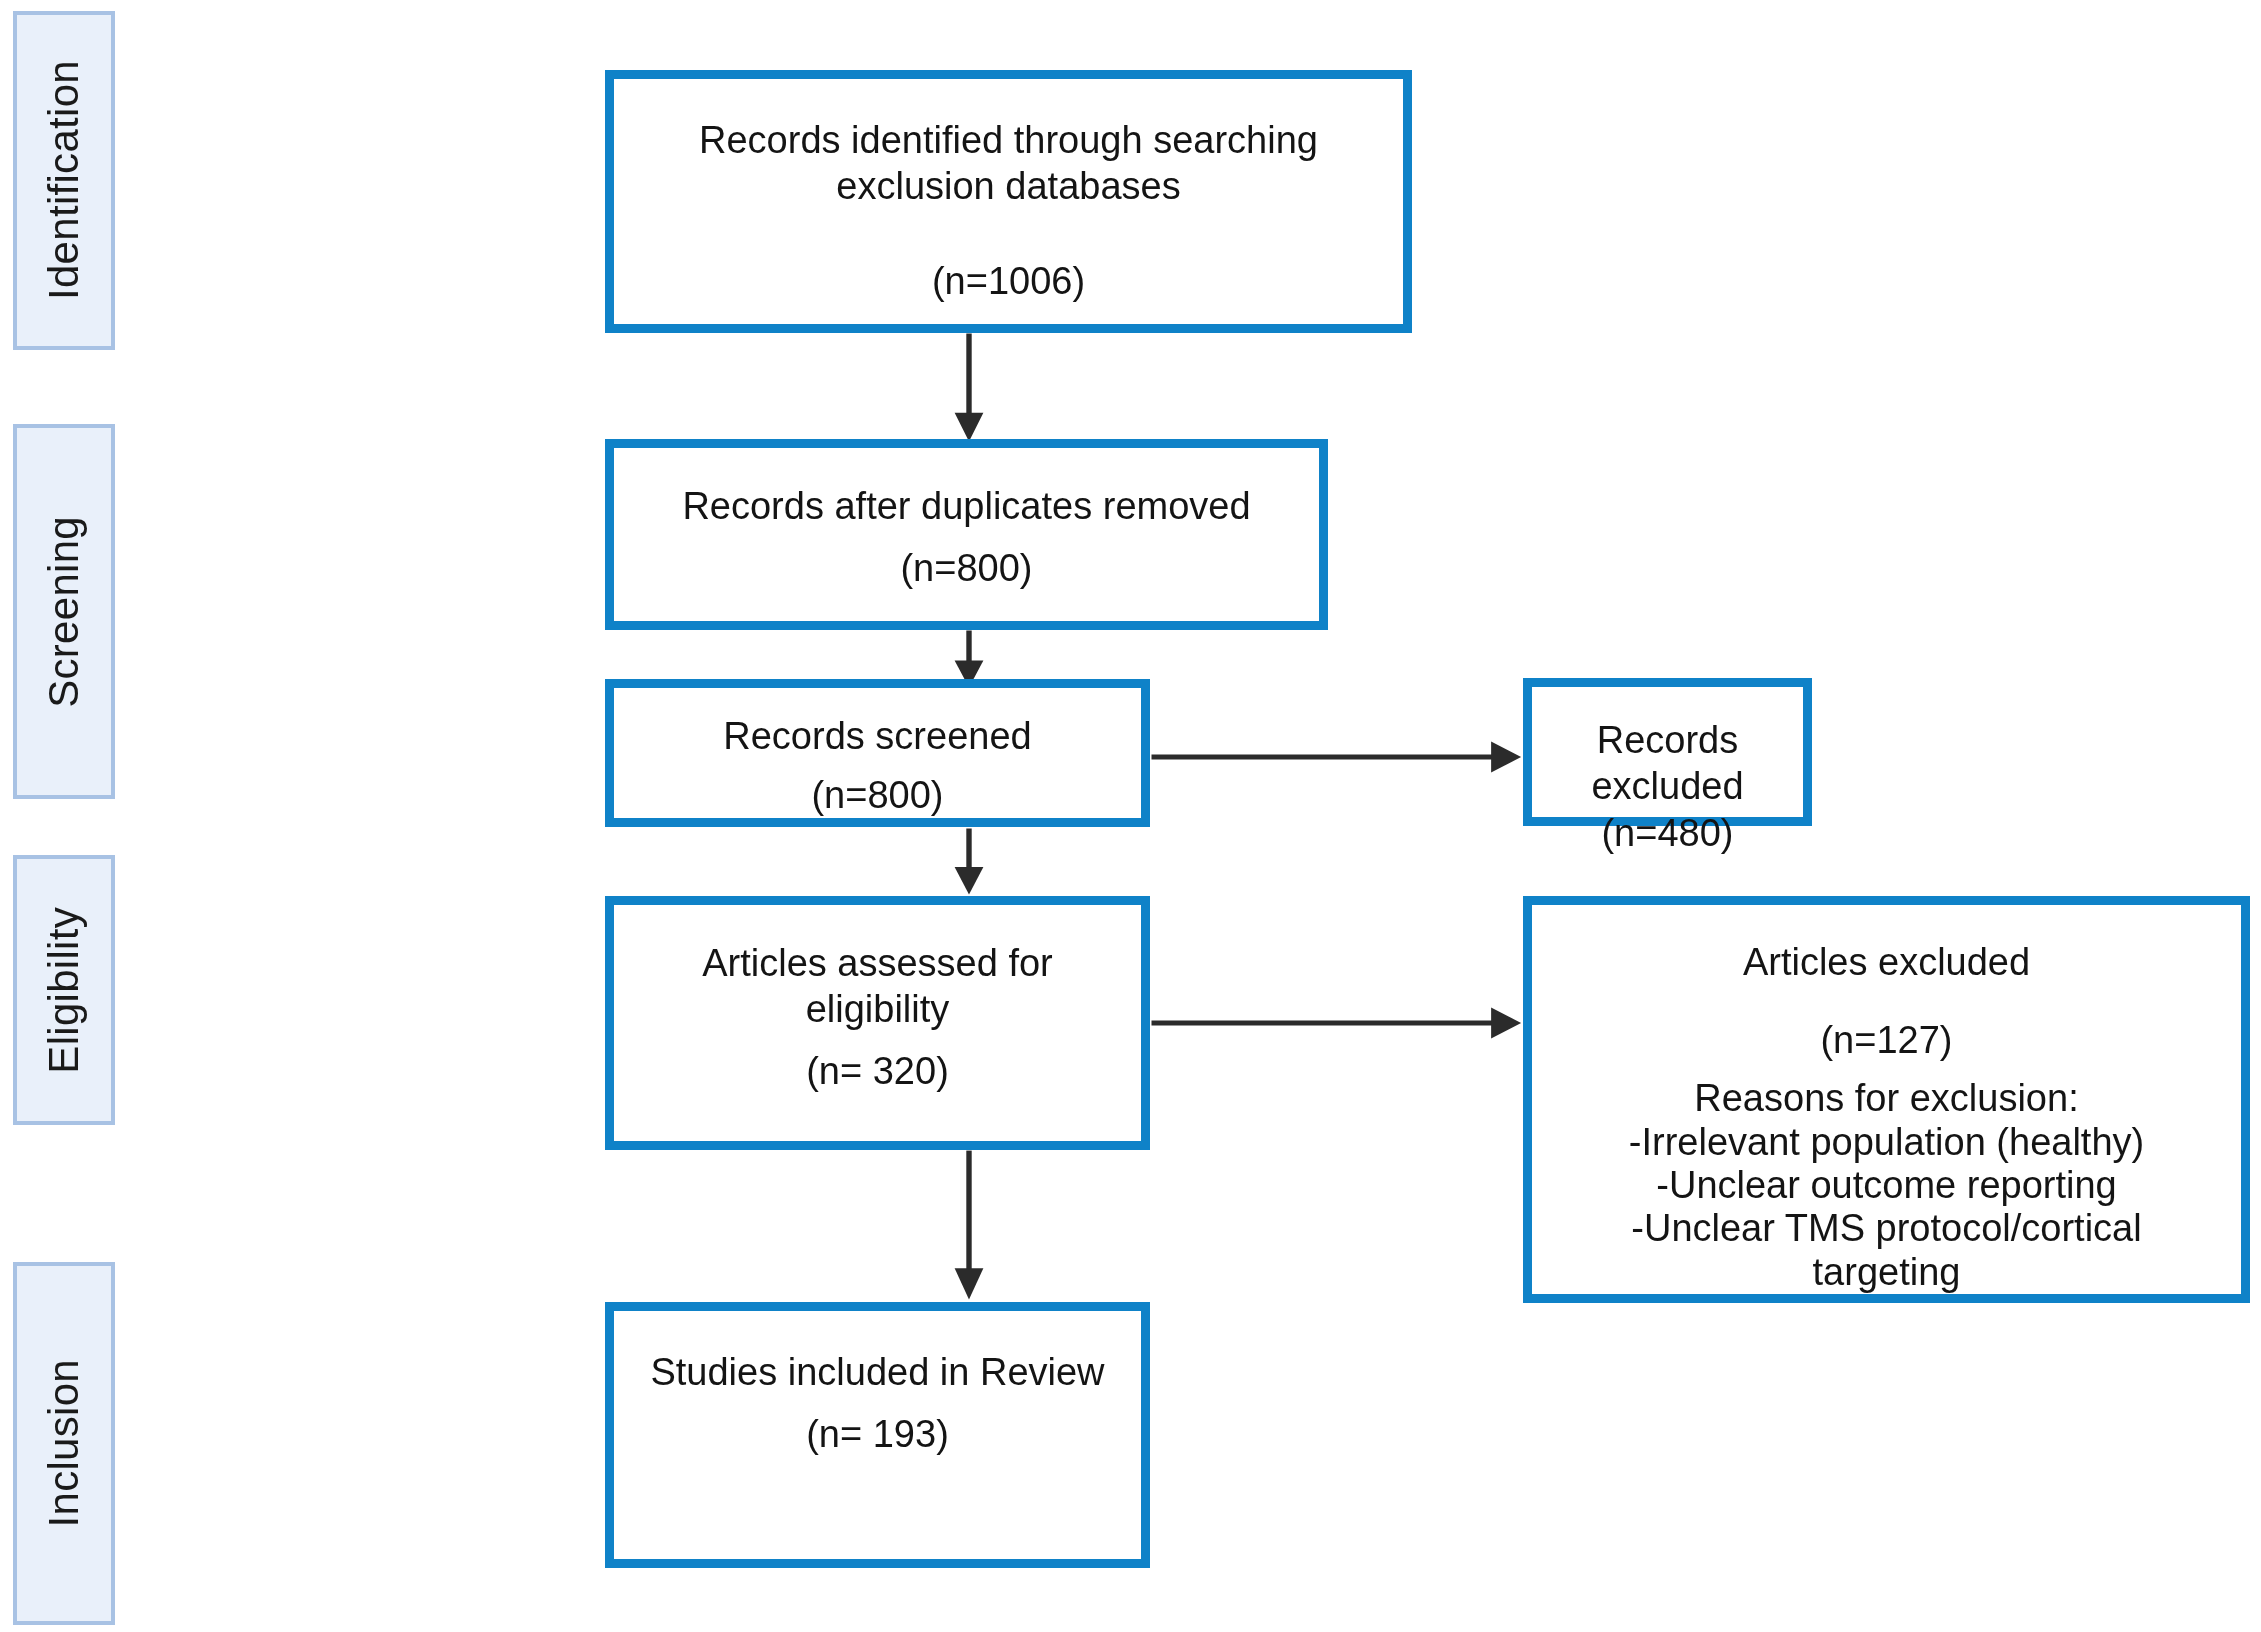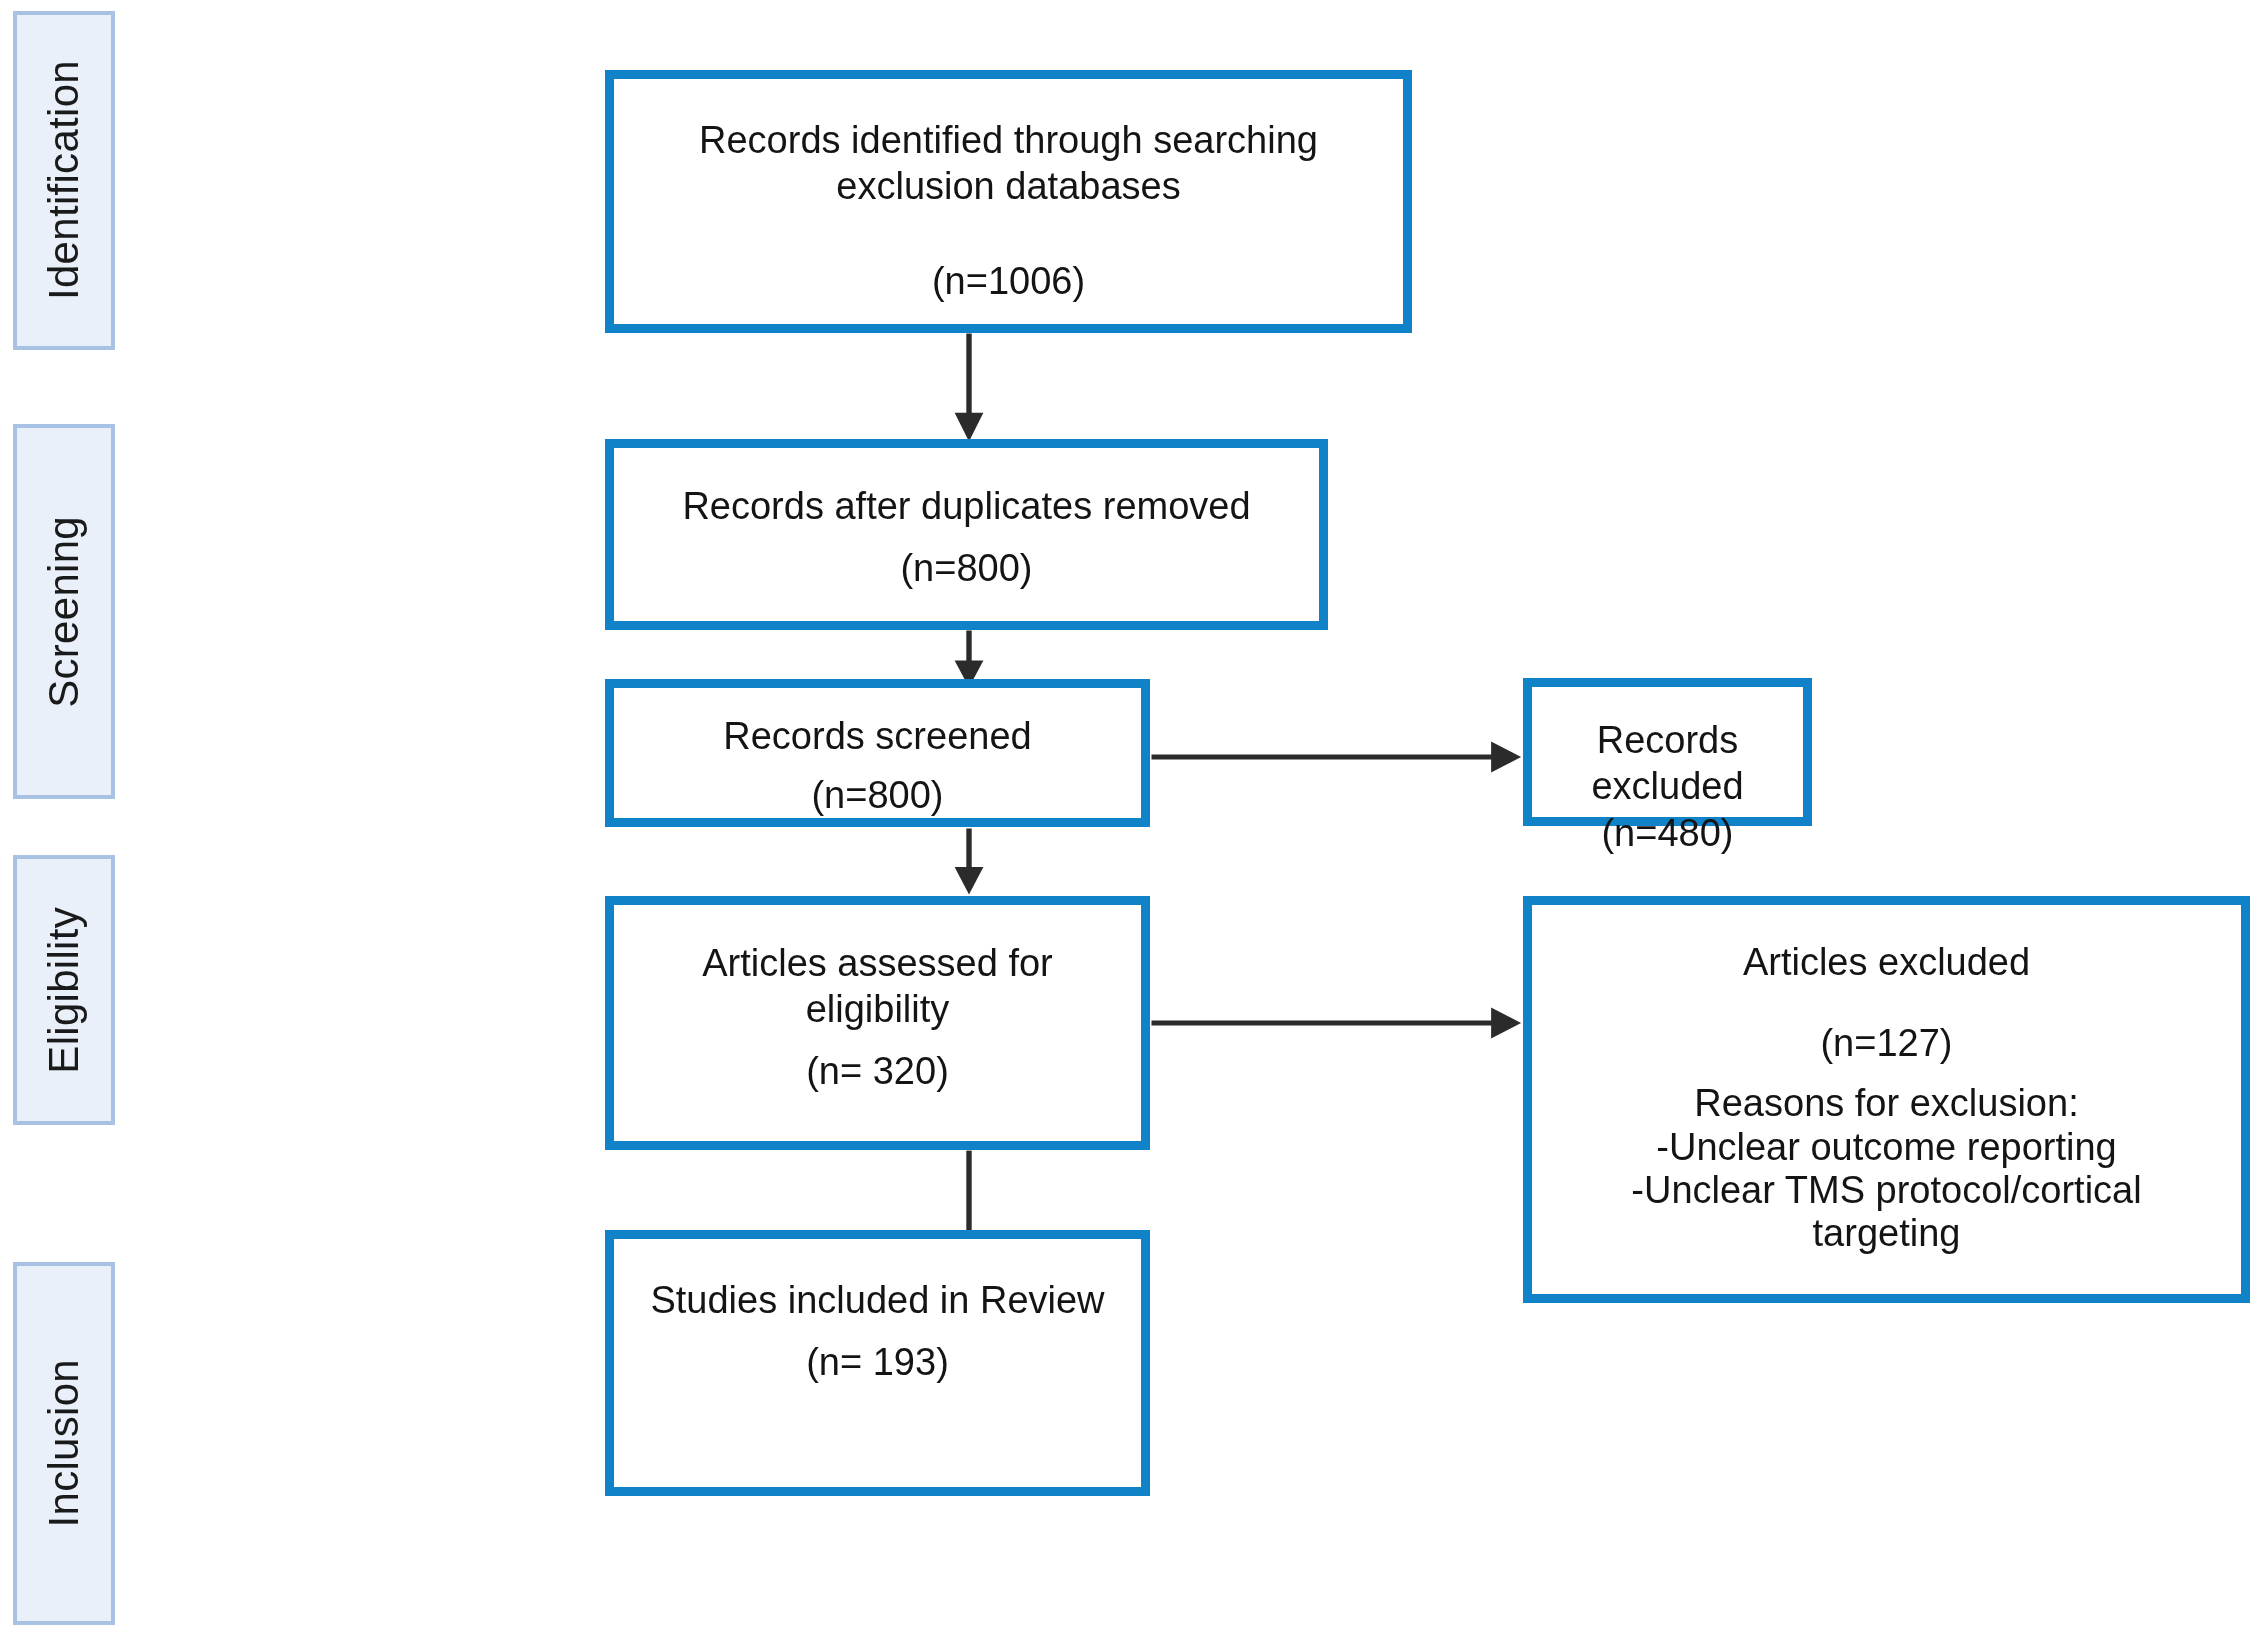--- a/index.html
+++ b/index.html
@@ -155,32 +155,33 @@
       <polygon points="616,35 566,9 566,61" fill="#2b2b2b"></polygon>
     </svg>
   </div>
 
   <div class="flow-box" style="left:1523px; top:896px; width:727px; height:407px; padding-top:34px;">
     <div class="line">Articles excluded</div>
     <div class="gap-md"></div>
     <div class="line">(n=127)</div>
     <div class="gap-sm"></div>
     <div class="line tight">Reasons for exclusion:</div>
+    <div class="line tight">-Irrelevant population (healthy)</div>
     <div class="line tight">-Unclear outcome reporting</div>
     <div class="line tight">-Unclear TMS protocol/cortical</div>
     <div class="line tight">targeting</div>
   </div>
 
   <div class="conn" style="left:951px; top:1150px; width:36px; height:150px;">
     <svg width="36" height="150" viewBox="0 0 60 248" aria-hidden="true">
       <line x1="30" y1="0" x2="30" y2="208" stroke="#2b2b2b" stroke-width="9"></line>
       <polygon points="30,248 6,196 54,196" fill="#2b2b2b"></polygon>
     </svg>
   </div>
 
-  <div class="flow-box" style="left:605px; top:1230px; width:545px; height:266px; padding-top:38px;">
+  <div class="flow-box" style="left:605px; top:1302px; width:545px; height:266px; padding-top:38px;">
     <div class="line">Studies included in Review</div>
     <div class="gap-sm"></div>
     <div class="line">(n= 193)</div>
   </div>
 
 </div>
 
 
 </body></html>

